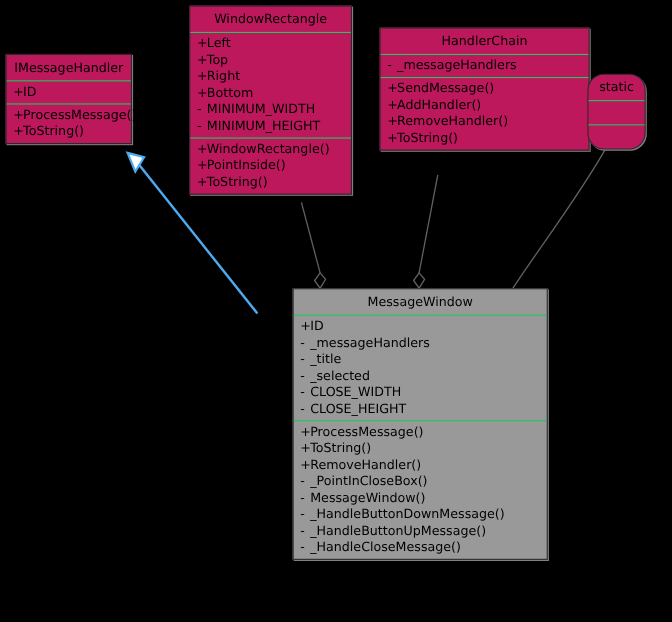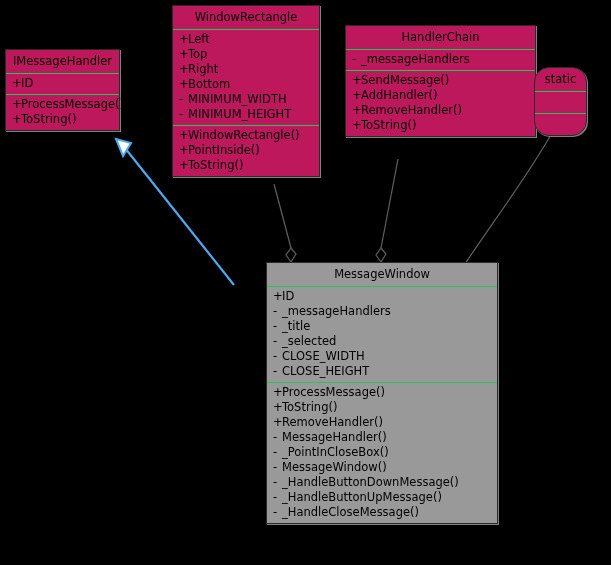--- a/index.html
+++ b/index.html
@@ -215,23 +215,20 @@
       <div class="member">
         <span class="vis">+</span><span>ProcessMessage()</span>
       </div>
       <div class="member">
         <span class="vis">+</span><span>ToString()</span>
       </div>
       <div class="member">
         <span class="vis">+</span><span>RemoveHandler()</span>
       </div>
       <div class="member">
-        <span class="vis">-</span><span>MessageHandler()</span>
-      </div>
-      <div class="member">
         <span class="vis">-</span><span>_PointInCloseBox()</span>
       </div>
       <div class="member">
         <span class="vis">-</span><span>MessageWindow()</span>
       </div>
       <div class="member">
         <span class="vis">-</span><span>_HandleButtonDownMessage()</span>
       </div>
       <div class="member">
         <span class="vis">-</span><span>_HandleButtonUpMessage()</span>

